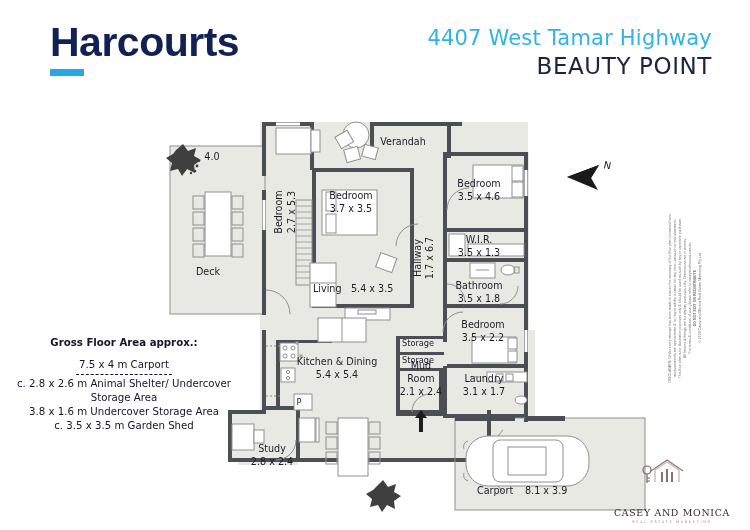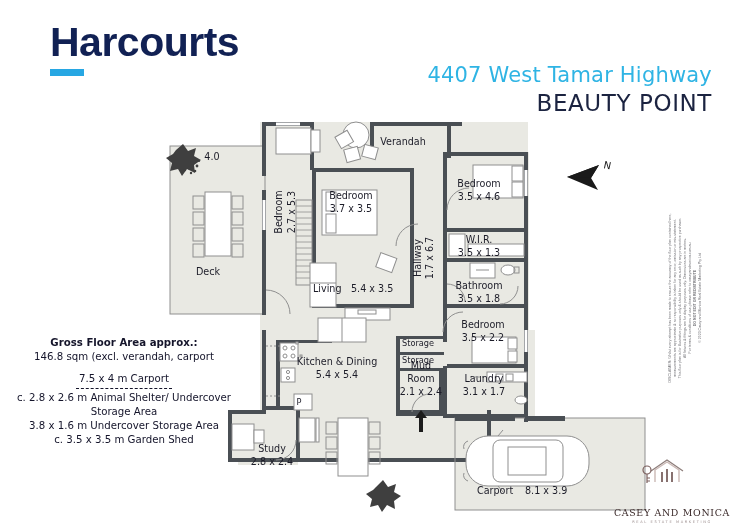--- a/index.html
+++ b/index.html
@@ -47,21 +47,20 @@
     right: 38px;
     top: 26px;
     text-align: right;
   }
   .addr-line1 {
     font-family: "DejaVu Sans", sans-serif;
     font-size: 21px;
     color: #2fb4e4;
     line-height: 1.22;
     letter-spacing: 0.2px;
-    margin-top: 37px;
   }
   .addr-line2 {
     font-family: "DejaVu Sans", sans-serif;
     font-size: 23px;
     color: #1b2340;
     line-height: 1.22;
     letter-spacing: 0.6px;
   }
 
   
@@ -161,21 +160,20 @@
     <div class="brand-bar"></div>
   </div>
 
   <div class="addr-block">
     <div class="addr-line1">4407 West Tamar Highway</div>
     <div class="addr-line2">BEAUTY POINT</div>
   </div>
 
   <div class="info-block">
     <div class="strong">Gross Floor Area approx.:</div>
-    <div>146.8 sqm (excl. verandah, carport</div>
     <div class="info-gap"></div>
     <div>7.5 x 4 m Carport</div>
     <div class="info-rule"></div>
     <div>c. 2.8 x 2.6 m Animal Shelter/ Undercover</div>
     <div>Storage Area</div>
     <div>3.8 x 1.6 m Undercover Storage Area</div>
     <div>c. 3.5 x 3.5 m Garden Shed</div>
   </div>
 
   <svg id="plan" width="750" height="530" viewBox="0 0 750 530">

